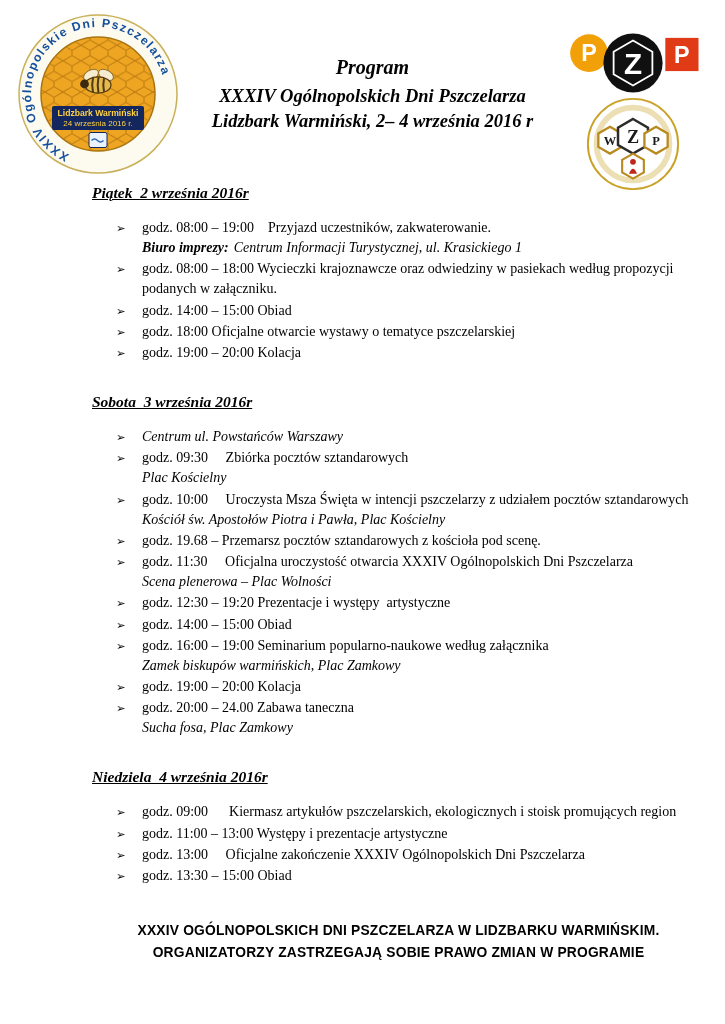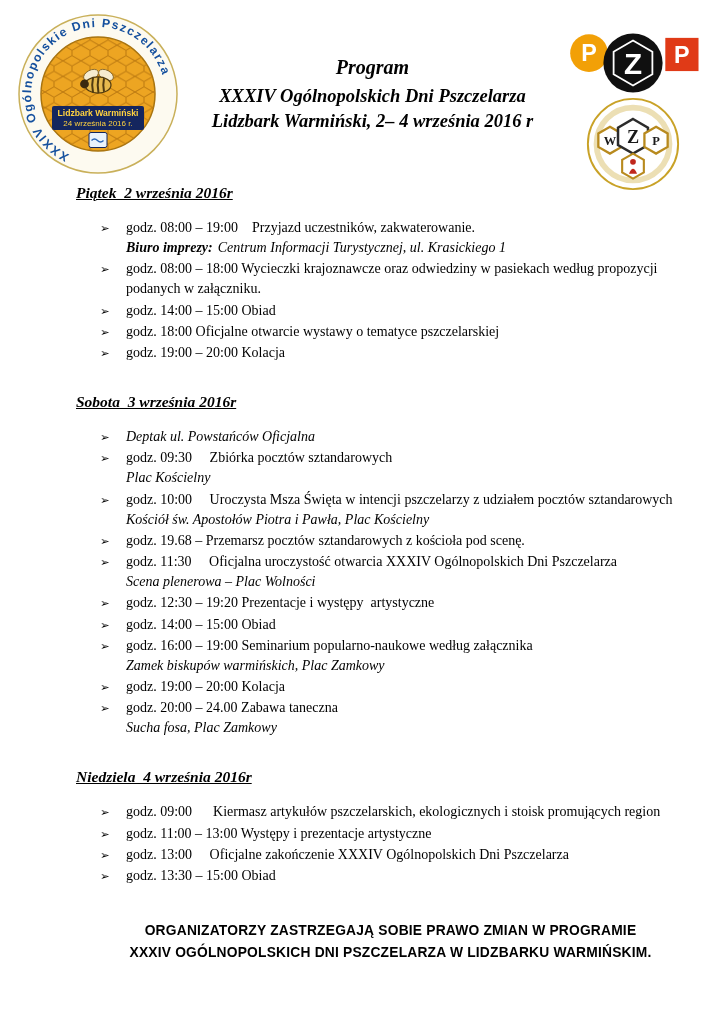--- a/index.html
+++ b/index.html
@@ -13,21 +13,21 @@
   .logo-event { position:absolute; left:18px; top:14px; width:160px; height:160px; }
   .title-block {
     position:absolute; left:182px; right:162px; top:56px;
     text-align:center; font-weight:bold; font-style:italic;
   }
   .title-main { font-size:20px; margin-bottom:5px; }
   .title-sub  { font-size:18.5px; line-height:1.35; }
   .logo-pzp { position:absolute; right:20px; top:28px; width:144px; height:70px; }
   .logo-wzp { position:absolute; right:44px; top:96px; width:96px; height:96px; }
   
-  .content { padding:4px 20px 0 76px; }
+  .content { padding:4px 20px 0 76px;margin-left:16px; }
   .section-heading {
     font-weight:bold; font-style:italic; text-decoration:underline;
     font-size:15.5px; margin:30px 0 16px 0; white-space:pre;
   }
   .section:first-of-type .section-heading { margin-top:4px; }
   ul.items { list-style:none; padding-left:24px; }
   .item { display:flex; align-items:flex-start; margin-bottom:1px; }
   .bullet {
     flex:0 0 26px; width:26px; font-family:"DejaVu Sans", sans-serif;
     font-size:11.5px; padding-top:3px; color:#000;
@@ -159,21 +159,21 @@
           </li>
       </ul>
     </section>
 
     <section class="section">
       <h2 class="section-heading">Sobota  3 września 2016r</h2>
       <ul class="items">
         <li class="item">
             <span class="bullet">➢</span>
             <div class="txt">
-              <span class="sub"><span class="sub-italic">Deptak ul. Powstańców Oficjalna</span></span>
+              <span class="sub"><span class="sub-italic">Centrum ul. Powstańców Warszawy</span></span>
             </div>
           </li>
         <li class="item">
             <span class="bullet">➢</span>
             <div class="txt">
               <span class="main">godz. 09:30     Zbiórka pocztów sztandarowych</span>
               <span class="sub"><span class="sub-italic">Plac Kościelny</span></span>
             </div>
           </li>
         <li class="item">
@@ -255,18 +255,18 @@
         <li class="item">
             <span class="bullet">➢</span>
             <div class="txt">
               <span class="main">godz. 13:30 – 15:00 Obiad</span>
             </div>
           </li>
       </ul>
     </section>
 
     <div class="footer">
+      <div>XXXIV OGÓLNOPOLSKICH DNI PSZCZELARZA W LIDZBARKU WARMIŃSKIM.</div>
       <div>ORGANIZATORZY ZASTRZEGAJĄ SOBIE PRAWO ZMIAN W PROGRAMIE</div>
-      <div>XXXIV OGÓLNOPOLSKICH DNI PSZCZELARZA W LIDZBARKU WARMIŃSKIM.</div>
     </div>
 
   </div>
 </div>
 
 </body></html>

